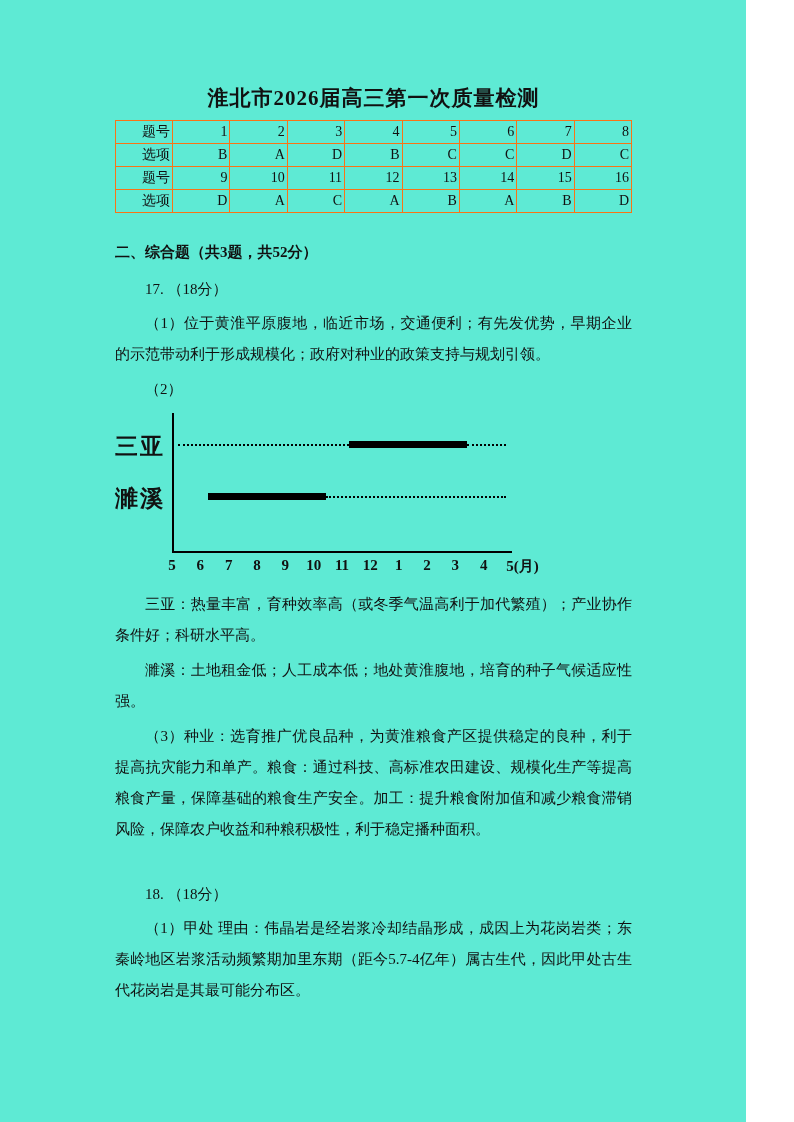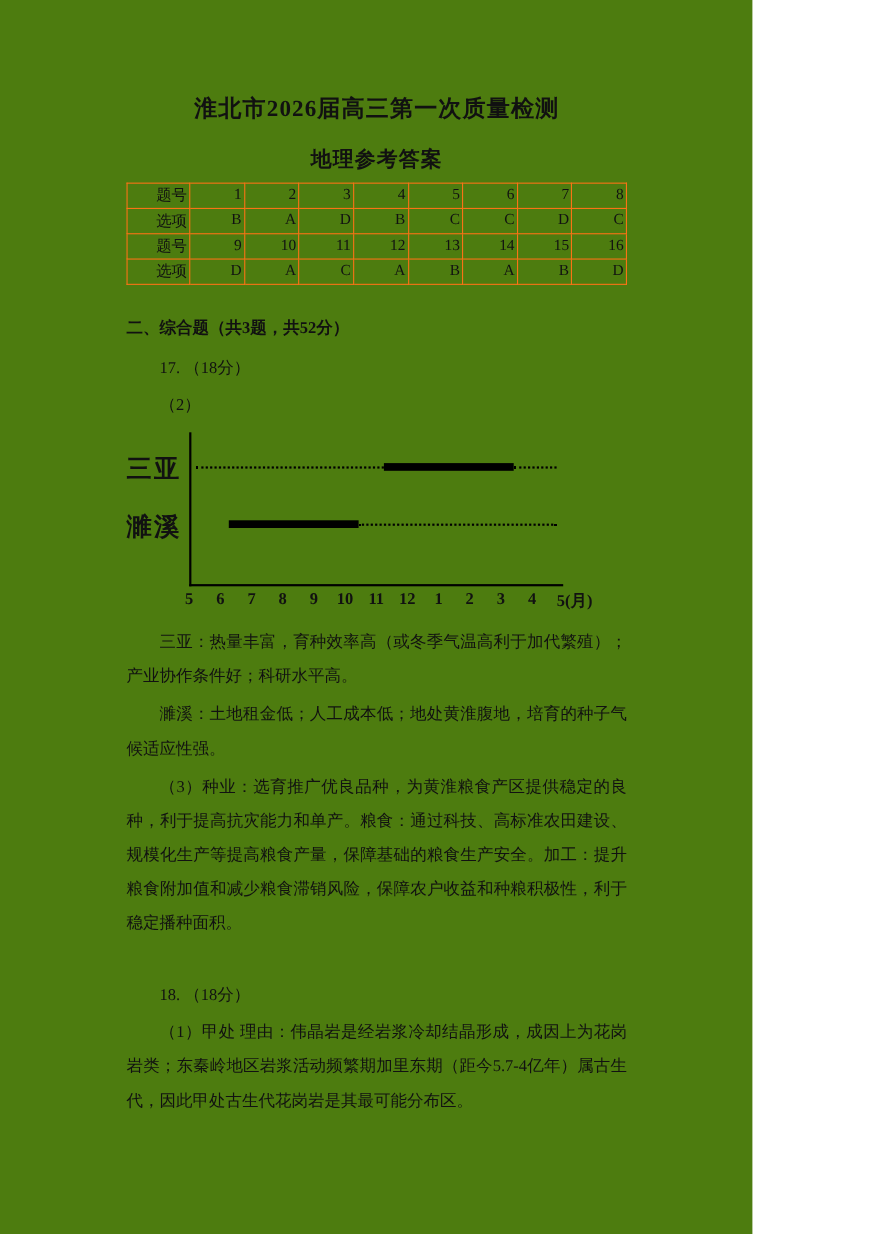--- a/index.html
+++ b/index.html
@@ -3,25 +3,25 @@
 <meta charset="utf-8">
 <style>
   * { margin:0; padding:0; box-sizing:border-box; }
   html,body { background:#ffffff; }
   body {
     width:794px; height:1122px;
     font-family:"Liberation Serif","DejaVu Serif",serif;
     color:#111;
   }
   .page {
-    width:684px; height:1122px;
+    width:746px; height:1122px;
     padding:84px 114px 0 115px;
     overflow:hidden;
     position:relative;
-    background:#4d7c0f;
+    background:#5eead4;
   }
   .doc-title {
     text-align:center; font-size:21px; font-weight:bold; letter-spacing:1px;
   }
   .doc-subtitle {
     text-align:center; font-size:19px; font-weight:bold; margin-top:20px; letter-spacing:1px;
   }
   .sec-heading {
     font-size:15px; font-weight:bold; margin-top:20px;
   }
@@ -66,21 +66,20 @@
   }
   .x-tick { position:absolute; transform:translateX(-50%); white-space:nowrap; }
   .x-tick-last { transform:translateX(-18%); }
 </style>
 </head>
 <body>
 
 <div class="page">
 
   <h1 class="doc-title">淮北市2026届高三第一次质量检测</h1>
-  <h2 class="doc-subtitle">地理参考答案</h2>
 
 
   <table class="answers">
     <tbody>
         <tr>
           <td class="rowhead">题号</td>
           <td>1</td>
           <td>2</td>
           <td>3</td>
           <td>4</td>
@@ -121,20 +120,21 @@
           <td>A</td>
           <td>B</td>
           <td>D</td>
         </tr>
       </tbody>
   </table>
 
   <p class="sec-heading second">二、综合题（共3题，共52分）</p>
 
   <p class="q-label">17. （18分）</p>
+  <p class="body">（1）位于黄淮平原腹地，临近市场，交通便利；有先发优势，早期企业的示范带动利于形成规模化；政府对种业的政策支持与规划引领。</p>
   <p class="body">（2）</p>
 
   <div class="chart-wrap">
     <div class="ylabel ylabel-0">三亚</div>
     <div class="ylabel ylabel-1">濉溪</div>
     <div class="chart-plot">
       <div class="row-line" data-row="0">
           <div class="seg-dotted" style="left: 1.25%; width: 50.4167%;"></div>
           <div class="seg-dotted" style="left: 86.6667%; width: 11.6667%;"></div>
           <div class="seg-solid" style="left: 51.6667%; width: 35%;"></div>

